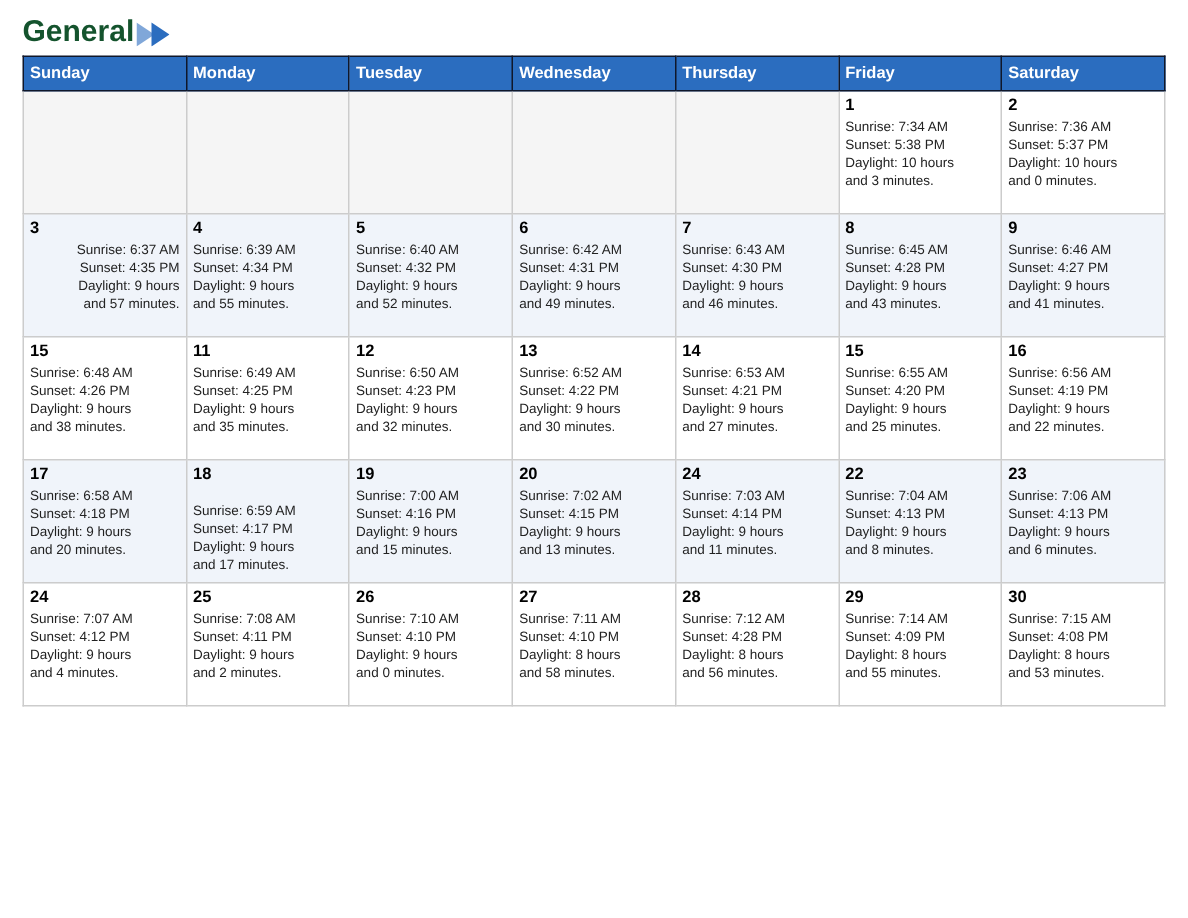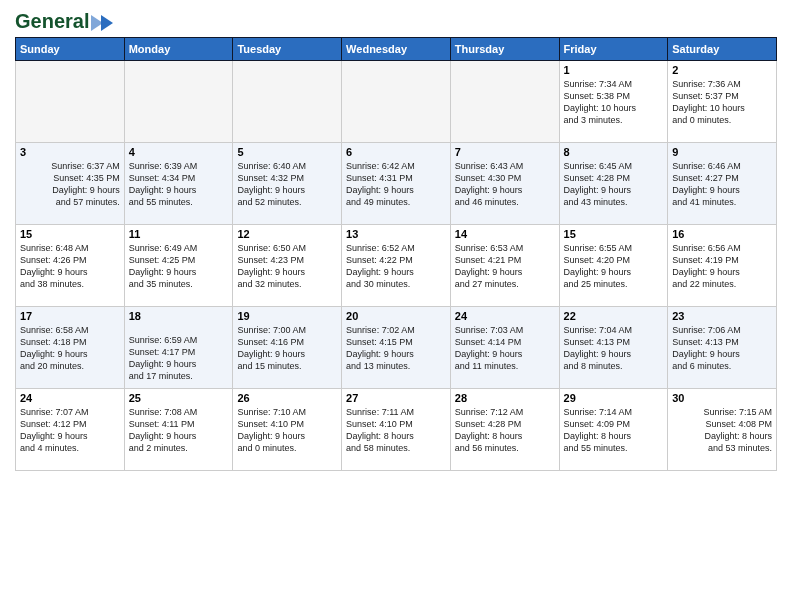--- a/index.html
+++ b/index.html
@@ -327,21 +327,21 @@
           </td>
           <td class="">
             <div class="day-number">29</div>
             <div class="day-info" style="white-space: pre-line;">Sunrise: 7:14 AM
 Sunset: 4:09 PM
 Daylight: 8 hours
 and 55 minutes.</div>
           </td>
           <td class="">
             <div class="day-number">30</div>
-            <div class="day-info" style="white-space: pre-line; text-align: right;">Sunrise: 7:15 AM
+            <div class="day-info" style="white-space: pre-line;">Sunrise: 7:15 AM
 Sunset: 4:08 PM
 Daylight: 8 hours
 and 53 minutes.</div>
           </td>
         </tr>
       </tbody>
   </table>
 </div>
 
 </body></html>

